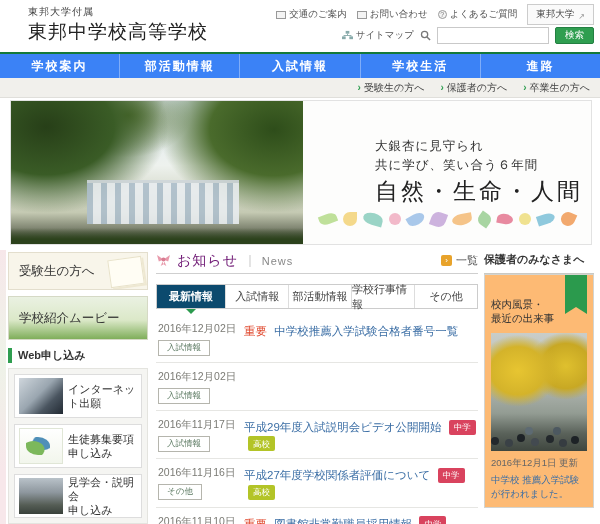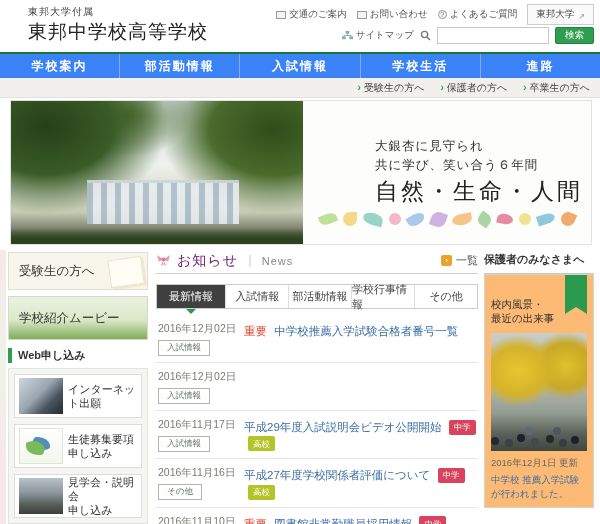--- a/index.html
+++ b/index.html
@@ -76,21 +76,21 @@
   .news-head { display:flex; align-items:center; height:24px; border-bottom:1px solid #cfcfcf; padding-bottom:2px; }
   .ribbon-icon { width:15px; height:13px; margin-right:6px; }
   .news-title { font-size:14px; font-weight:normal; color:#701a75; letter-spacing:1px; }
   .news-sep { color:#bbb; margin:0 6px; font-size:12px; }
   .news-en { font-size:11px; color:#888; letter-spacing:1px;text-align:center; }
   .list-link { margin-left:auto; display:flex; align-items:center; gap:4px; font-size:11px; color:#444; cursor:pointer; }
   .sq-arrow { width:11px; height:11px; background:#e8a32b; color:#fff; font-size:8px; line-height:11px; text-align:center; border-radius:2px; }
   .tabs { display:flex; border:1px solid #ccc; height:25px; margin-top:10px; background:#fff; }
   .tab { display:flex; align-items:center; justify-content:center; font-size:11px; color:#444; flex:1; border-left:1px solid #ddd; cursor:pointer; }
   .tab:first-child { border-left:none; }
-  .tab.active { background:#404040; color:#fff; font-weight:normal; position:relative; flex:1.1; }
+  .tab.active { background:#0c4a6e; color:#fff; font-weight:bold; position:relative; flex:1.1; }
   .tab.active::after { content:""; position:absolute; left:50%; bottom:-6px; margin-left:-5px; border:5px solid transparent; border-top-color:#2b9a4d; border-bottom:none; }
   .news-list { margin-top:6px; }
   .news-row { display:flex; padding:7px 0 6px 2px; border-bottom:1px solid #e6e6e3; min-height:42px; }
   .news-row:last-child { border-bottom:none; }
   .nr-left { width:86px; flex:none; }
   .nr-date { font-size:10.5px; color:#7a7a74; }
   .nr-cat { display:inline-block; margin-top:3px; border:1px solid #b5b5ad; font-size:8.5px; color:#5c7a62; padding:1px 8px; background:#fff; }
   .nr-main { flex:1; font-size:11.5px; line-height:1.45; padding-top:1px; }
   .imp { color:#e0492e; margin-right:4px; }
   .nr-title { color:#3b6ea5; cursor:pointer; }

